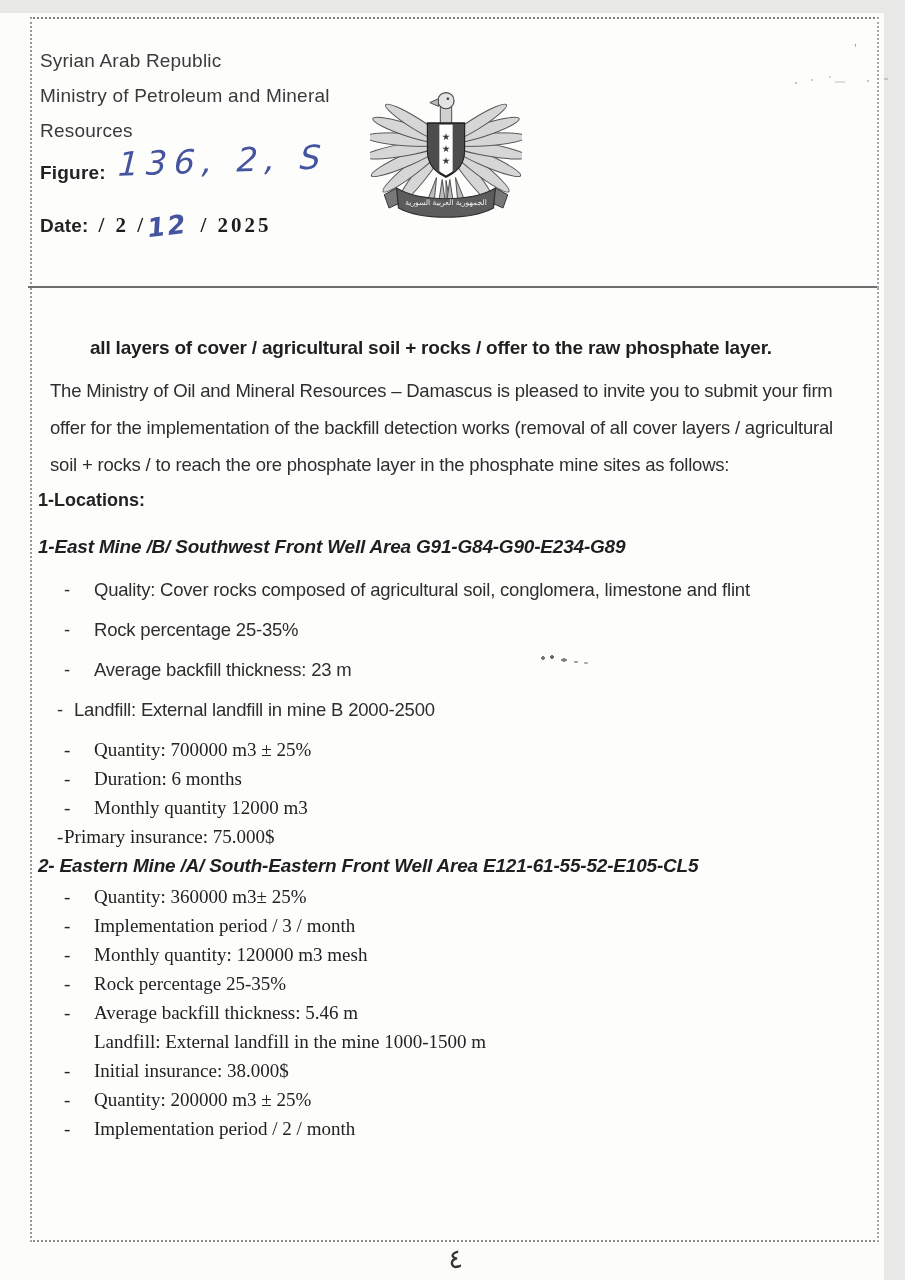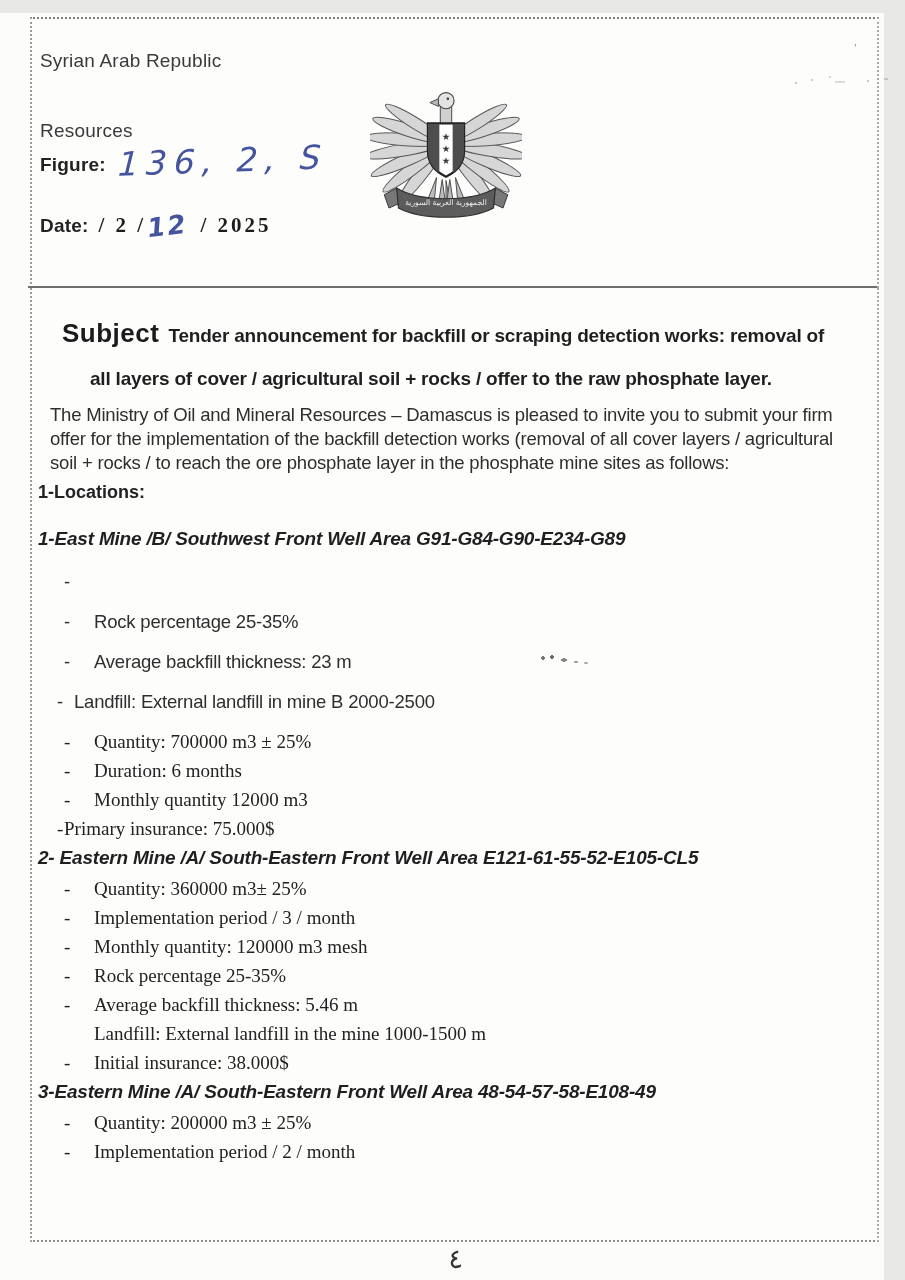--- a/index.html
+++ b/index.html
@@ -29,21 +29,21 @@
     position:absolute;left:30px;top:288px;width:845px;height:952px;
     border-left:2px dotted #9a9a9a;
     border-right:2px dotted #a8a8a8;
     border-bottom:2px dotted #8a8a8a;
     background:#fdfdfc;
   }
   .hline{position:absolute;left:8px;font-size:19px;color:#3a3a3a;letter-spacing:.2px;white-space:nowrap;}
   .hl-1{top:31px;}
   .hl-2{top:66px;}
   .hl-3{top:101px;}
-  .hl-figure{top:135px;font-weight:bold;color:#222;}
+  .hl-figure{top:143px;font-weight:bold;color:#222;}
   .hl-date{top:189px;font-weight:bold;color:#222;display:flex;align-items:baseline;justify-content:center;}
   .hand{
     font-family:"DejaVu Sans",sans-serif;font-style:italic;
     color:#45549e;
   }
   .figure-hand{
     position:absolute;left:86px;top:122px;font-size:33px;letter-spacing:7px;
     transform:rotate(-2deg) skewX(-5deg);white-space:nowrap;
   }
   .date-print{font-family:"Liberation Serif",serif;font-weight:bold;font-size:21px;color:#1c1c1c;margin-left:10px;letter-spacing:3px;white-space:nowrap;}
@@ -61,21 +61,21 @@
     filter:blur(.4px);
   }
   .tick-mark{position:absolute;left:822px;top:22px;color:#9b9b9b;font-size:13px;}
   
   .content{position:relative;padding:30px 12px 0 6px;}
   .subject-row{display:flex;align-items:baseline;margin-left:24px;white-space:nowrap;}
   .subject-label{font-size:26px;font-weight:bold;color:#1b1b1b;letter-spacing:.5px;}
   .subject-rest{font-size:19px;font-weight:bold;color:#1f1f1f;margin-left:9px;letter-spacing:-0.2px;}
   .subject-line2{font-size:19px;font-weight:bold;color:#1f1f1f;margin:19px 0 0 52px;letter-spacing:-0.2px;}
   .intro{
-    margin:13px 0 0 12px;width:806px;font-size:18.5px;line-height:24px;
+    margin:13px 0 0 12px;width:806px;font-size:18.5px;line-height:37px;
     color:#2e2e2e;letter-spacing:-0.2px;
   }
   .locations-heading{margin:7px 0 0 0;font-size:18px;font-weight:bold;color:#222;height:24px;}
   .sec-title{font-size:19px;font-weight:bold;color:#1f1f1f;height:24px;margin:0 0 7px 0;letter-spacing:-0.2px;white-space:nowrap;font-style:italic;}
   .sec-title.first{margin-top:22px;}
   .items.mt{margin-top:19px;}
   .row{display:flex;height:22px;align-items:baseline;}
   .row.sans{font-size:18.5px;color:#2e2e2e;margin-bottom:18px;letter-spacing:-0.2px;}
   .row.serif{font-family:"Liberation Serif",serif;font-size:19px;color:#222;margin-bottom:7px;}
   .dash{margin-left:26px;width:30px;flex:none;}
@@ -98,20 +98,21 @@
     font-family:"DejaVu Sans",sans-serif;transform:rotate(-4deg);
   }
 </style>
 </head>
 <body>
 
 <div class="paper"></div>
 
 <div class="header-box">
   <div class="hline hl-1">Syrian Arab Republic</div>
+  <div class="hline hl-2">Ministry of Petroleum and Mineral</div>
   <div class="hline hl-3">Resources</div>
   <div class="hline hl-figure">Figure:</div>
   <div class="hand figure-hand">136, 2, S</div>
   <div class="hline hl-date">
     <span>Date:</span>
     <span class="date-print">/  2 /</span>
     <span class="hand date-hand">12</span>
     <span class="date-print" style="margin-left:12px;">/ 2025</span>
   </div>
 
@@ -172,34 +173,31 @@
 
   <div class="pencil-scribble"></div>
   <div class="tick-mark">’</div>
 </div>
 
 <div class="separator"></div>
 
 <div class="main-box">
   <div class="content">
 
-    <div class="subject-row">
-      <span class="subject-label">Subject</span>
-      <span class="subject-rest">Tender announcement for backfill or scraping detection works: removal of</span>
-    </div>
     <div class="subject-line2">all layers of cover / agricultural soil + rocks / offer to the raw phosphate layer.</div>
 
     <div class="intro">The Ministry of Oil and Mineral Resources – Damascus is pleased to invite you to submit your firm offer for the implementation of the backfill detection works (removal of all cover layers / agricultural soil + rocks / to reach the ore phosphate layer in the phosphate mine sites as follows:</div>
 
     <div class="locations-heading">1-Locations:</div>
 
     <div class="sec-title first">1-East Mine /B/ Southwest Front Well Area G91-G84-G90-E234-G89</div>
     <div class="items mt">
         <div class="row sans">
           <span class="dash">-</span>
+          <span class="txt">Quality: Cover rocks composed of agricultural soil, conglomera, limestone and flint</span>
         </div>
         <div class="row sans">
           <span class="dash">-</span>
           <span class="txt">Rock percentage 25-35%</span>
         </div>
         <div class="row sans">
           <span class="dash">-</span>
           <span class="txt">Average backfill thickness: 23 m</span>
         </div>
         <div class="row sans tight">
@@ -249,21 +247,20 @@
         <div class="row serif nodash">
           <span class="dash"></span>
           <span class="txt">Landfill: External landfill in the mine 1000-1500 m</span>
         </div>
         <div class="row serif">
           <span class="dash">-</span>
           <span class="txt">Initial insurance: 38.000$</span>
         </div>
       </div>
 
-    <div class="sec-title">3-Eastern Mine /A/ South-Eastern Front Well Area 48-54-57-58-E108-49</div>
     <div class="items">
         <div class="row serif">
           <span class="dash">-</span>
           <span class="txt">Quantity: 200000 m3 ± 25%</span>
         </div>
         <div class="row serif">
           <span class="dash">-</span>
           <span class="txt">Implementation period / 2 / month</span>
         </div>
       </div>

